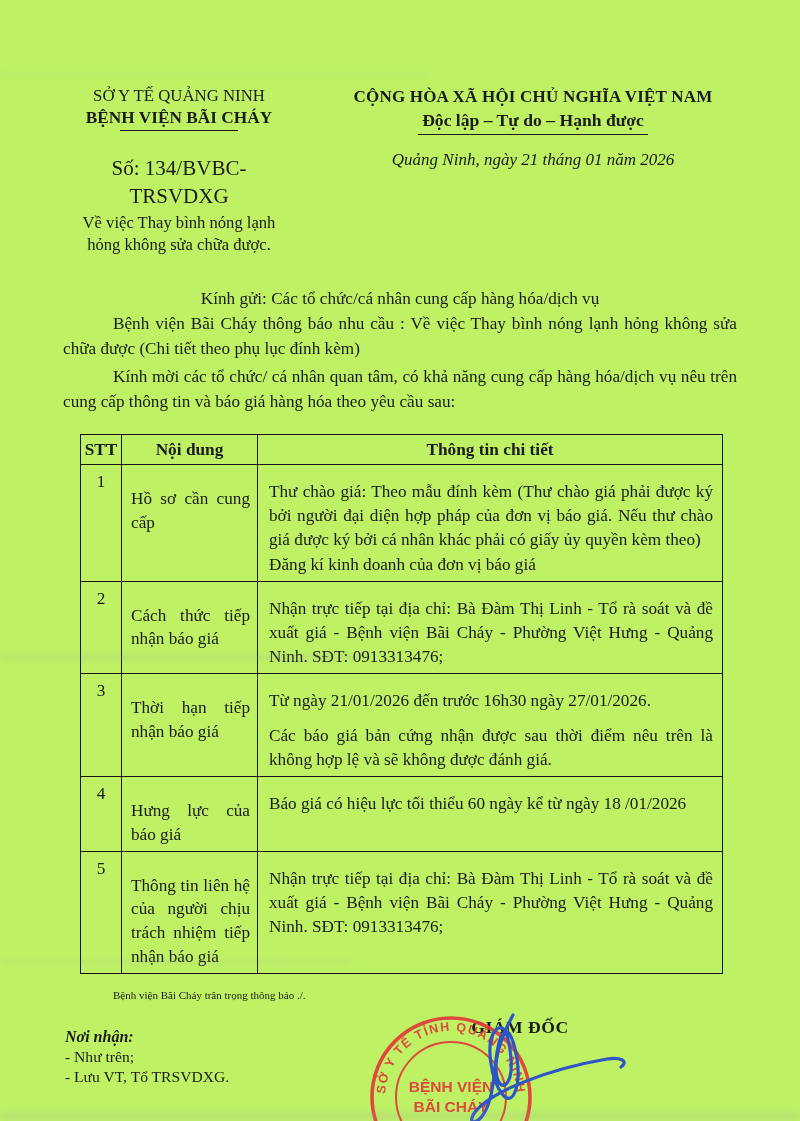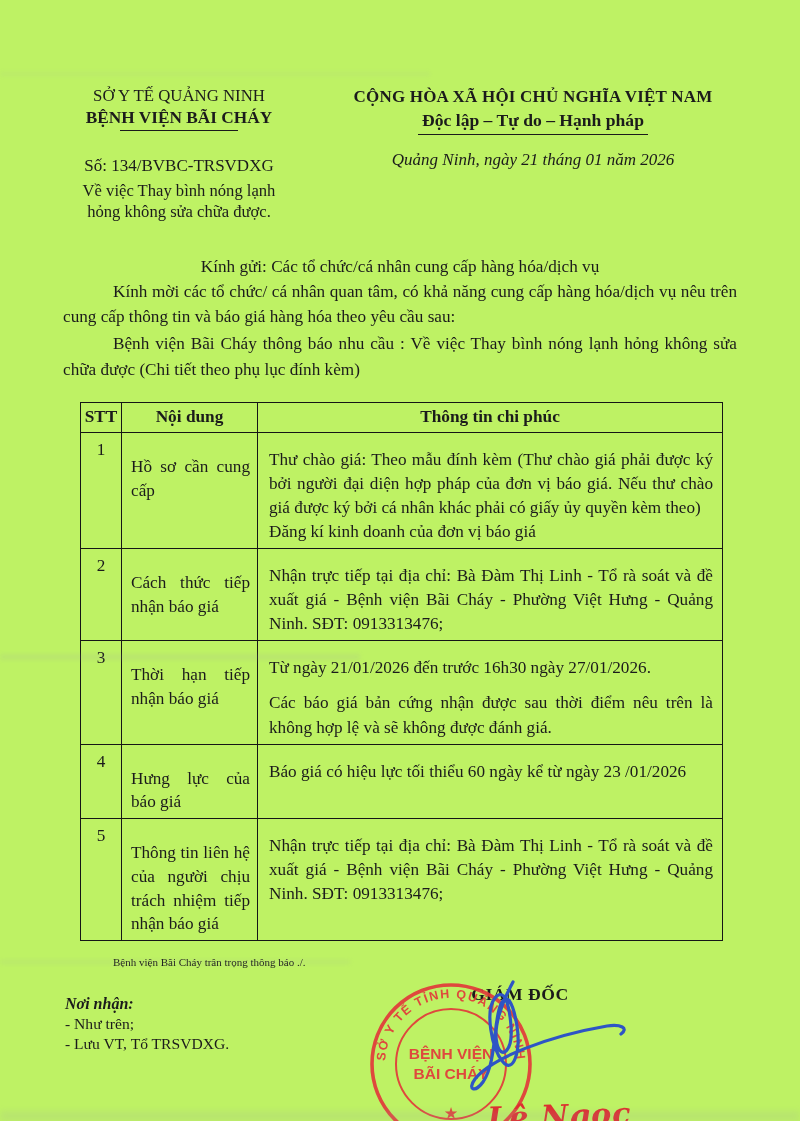--- a/index.html
+++ b/index.html
@@ -13,21 +13,21 @@
     overflow:hidden;
     box-sizing:border-box;
     padding:86px 63px 0 63px;
   }
   
   .letterhead{display:flex;align-items:flex-start;}
   .lh-left{width:232px;text-align:center;flex:none;}
   .lh-left .agency{font-size:16.8px;line-height:1.25;}
   .lh-left .unit{font-size:17.3px;font-weight:bold;line-height:1.3;}
   .lh-left .unit-underline{width:118px;height:0;border-bottom:1.6px solid #1b1b1b;margin:1px auto 5px auto;}
-  .lh-left .doc-number{font-size:17px;line-height:1.3;margin-top:24px;}
+  .lh-left .doc-number{font-size:21px;line-height:1.3;margin-top:24px;}
   .lh-left .doc-subject{font-size:16.6px;line-height:1.3;width:212px;margin:2px auto 0 auto;}
   .lh-right{flex:1;text-align:center;margin-left:34px;}
   .lh-right .country{font-size:17px;font-weight:bold;letter-spacing:.2px;line-height:1.25;}
   .lh-right .motto{display:inline-block;font-size:17.6px;font-weight:bold;border-bottom:1.7px solid #1b1b1b;padding:0 4px 3px 4px;margin-top:3px;}
   .lh-right .dateline{font-size:17px;font-style:italic;margin-top:15px;}
   
   .salutation{text-align:center;font-size:17.2px;margin-top:34px;}
   .para{font-size:17.2px;line-height:1.47;text-align:justify;text-indent:50px;margin:2px 0 0 0;}
   
   table.quote{border-collapse:collapse;margin:20px 16px 0 17px;width:642px;table-layout:fixed;font-size:17.2px;}
@@ -68,40 +68,40 @@
   <div class="letterhead">
     <div class="lh-left">
       <div class="agency">SỞ Y TẾ QUẢNG NINH</div>
       <div class="unit">BỆNH VIỆN BÃI CHÁY</div>
       <div class="unit-underline"></div>
       <div class="doc-number">Số: 134/BVBC-TRSVDXG</div>
       <div class="doc-subject">Về việc Thay bình nóng lạnh hỏng không sửa chữa được.</div>
     </div>
     <div class="lh-right">
       <div class="country">CỘNG HÒA XÃ HỘI CHỦ NGHĨA VIỆT NAM</div>
-      <div><span class="motto">Độc lập – Tự do – Hạnh pháp</span></div>
+      <div><span class="motto">Độc lập – Tự do – Hạnh được</span></div>
       <div class="dateline">Quảng Ninh, ngày 21 tháng 01 năm 2026</div>
     </div>
   </div>
 
   <div class="salutation">Kính gửi: Các tổ chức/cá nhân cung cấp hàng hóa/dịch vụ</div>
+  <p class="para">Bệnh viện Bãi Cháy thông báo nhu cầu : Về việc Thay bình nóng lạnh hỏng không sửa chữa được (Chi tiết theo phụ lục đính kèm)</p>
   <p class="para">Kính mời các tổ chức/ cá nhân quan tâm, có khả năng cung cấp hàng hóa/dịch vụ nêu trên cung cấp thông tin và báo giá hàng hóa theo yêu cầu sau:</p>
-  <p class="para">Bệnh viện Bãi Cháy thông báo nhu cầu : Về việc Thay bình nóng lạnh hỏng không sửa chữa được (Chi tiết theo phụ lục đính kèm)</p>
 
   <table class="quote">
     <colgroup>
         <col style="width:41px">
         <col style="width:136px">
         <col style="width:465px">
       </colgroup>
     <tbody>
         <tr>
       <th>STT</th>
       <th>Nội dung</th>
-      <th>Thông tin chi phúc</th>
+      <th>Thông tin chi tiết</th>
     </tr>
     <tr class="r1">
       <td class="c-stt">1</td>
       <td class="c-topic">Hồ sơ cần cung cấp</td>
       <td class="c-detail">
         <p>Thư chào giá: Theo mẫu đính kèm (Thư chào giá phải được ký bởi người đại diện hợp pháp của đơn vị báo giá. Nếu thư chào giá được ký bởi cá nhân khác phải có giấy ủy quyền kèm theo)</p>
         <p>Đăng kí kinh doanh của đơn vị báo giá</p>
       </td>
     </tr>
     <tr class="r2">
@@ -116,21 +116,21 @@
       <td class="c-topic">Thời hạn tiếp nhận báo giá</td>
       <td class="c-detail">
         <p>Từ ngày 21/01/2026 đến trước 16h30 ngày 27/01/2026.</p>
         <p class="gap">Các báo giá bản cứng nhận được sau thời điểm nêu trên là không hợp lệ và sẽ không được đánh giá.</p>
       </td>
     </tr>
     <tr class="r4">
       <td class="c-stt">4</td>
       <td class="c-topic">Hưng lực của báo giá</td>
       <td class="c-detail">
-        <p>Báo giá có hiệu lực tối thiểu 60 ngày kể từ ngày 23 /01/2026</p>
+        <p>Báo giá có hiệu lực tối thiểu 60 ngày kể từ ngày 18 /01/2026</p>
       </td>
     </tr>
     <tr class="r5">
       <td class="c-stt">5</td>
       <td class="c-topic">Thông tin liên hệ của người chịu trách nhiệm tiếp nhận báo giá</td>
       <td class="c-detail">
         <p>Nhận trực tiếp tại địa chỉ: Bà Đàm Thị Linh - Tổ rà soát và đề xuất giá - Bệnh viện Bãi Cháy - Phường Việt Hưng - Quảng Ninh. SĐT: 0913313476;</p>
       </td>
     </tr>
   </tbody>

